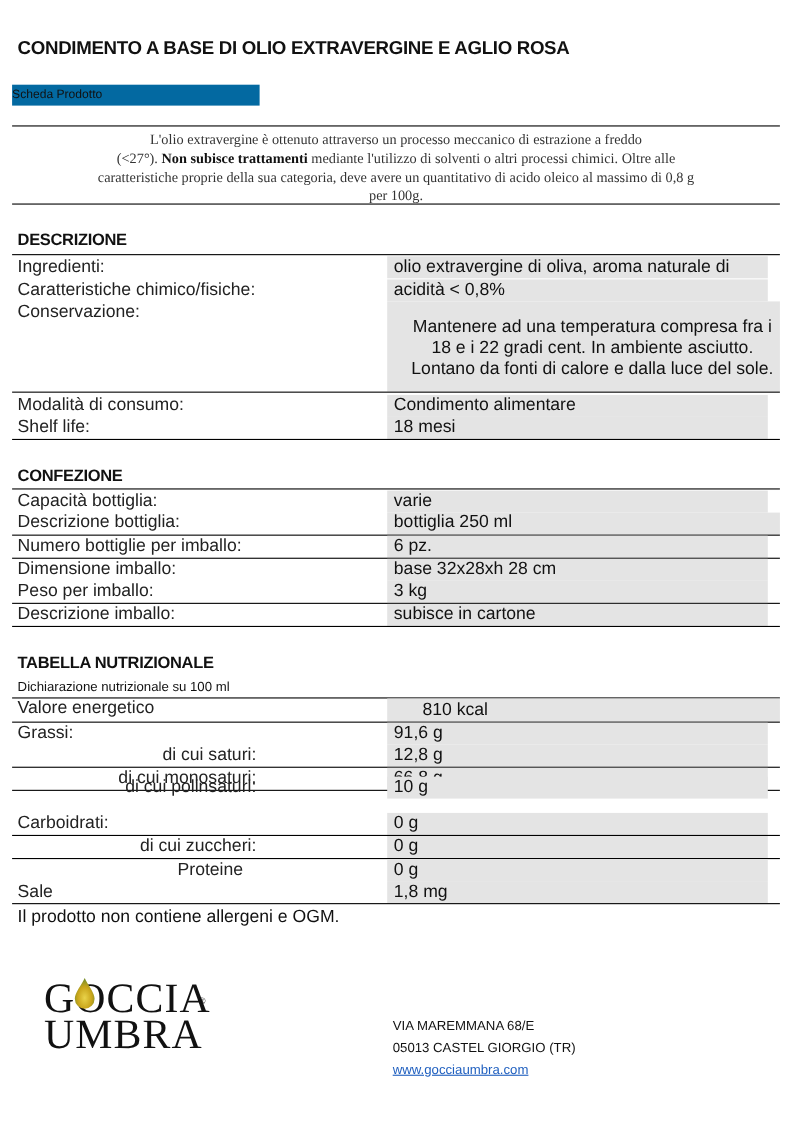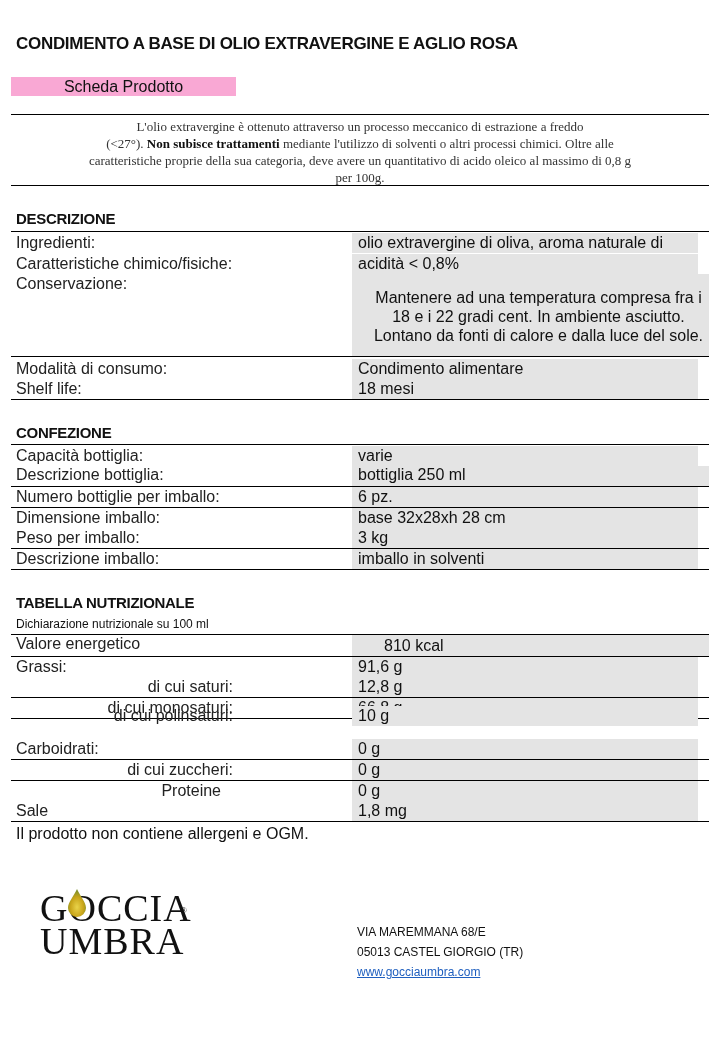--- a/index.html
+++ b/index.html
@@ -1,21 +1,21 @@
 <!DOCTYPE html>
 <html><head>
 <meta charset="utf-8">
 <style>
   html, body { margin: 0; padding: 0; background: #ffffff; }
   body { width: 720px; height: 1040px; position: relative; overflow: hidden;
          font-family: "Liberation Sans", sans-serif; color: #111; }
   .abs { position: absolute; }
   .title { left: 16px; top: 34px; font-size: 17px; font-weight: bold; letter-spacing: -0.3px; }
-  .band { left: 11px; top: 77px; width: 225px; height: 19px; background: #f9a8d4;
-          font-size: 16px; line-height: 19px; text-align: center; }
+  .band { left: 11px; top: 77px; width: 225px; height: 19px; background: #0369a1;
+          font-size: 11px; line-height: 19px; text-align: left; }
   .rule { position: absolute; left: 11px; width: 698px; height: 0; border-top: 1.5px solid #000; }
   .intro { left: 15px; top: 118px; width: 690px; font-family: "Liberation Serif", serif;
            font-size: 13px; line-height: 17px; color: #333; text-align: center; }
   .intro b { color: #111; }
   .section-h { position: absolute; left: 16px; font-size: 15px; font-weight: bold; letter-spacing: -0.3px; }
   .row { position: absolute; left: 11px; width: 698px; font-size: 16px; }
   .row .lbl { position: absolute; left: 5px; top: 0; color: #222; }
   .row .lbl.indent { left: 0; width: 222px; text-align: right; }
   .row .lbl.center { left: 0; width: 210px; text-align: right; }
   .row .val { position: absolute; left: 341px; top: 0; width: 346px; height: 100%;
@@ -89,21 +89,21 @@
   <span class="lbl">Dimensione imballo:</span>
   <span class="val">base 32x28xh 28 cm</span>
 </div>
 <div class="row" style="top:528px;height:20px;line-height:20px;">
   <span class="lbl">Peso per imballo:</span>
   <span class="val">3 kg</span>
 </div>
 <div class="rule" style="top:548px;"></div>
 <div class="row" style="top:549px;height:20px;line-height:20px;">
   <span class="lbl">Descrizione imballo:</span>
-  <span class="val">imballo in solventi</span>
+  <span class="val">subisce in cartone</span>
 </div>
 <div class="rule" style="top:569px;"></div>
 
 <div class="section-h" style="top:594px;">TABELLA NUTRIZIONALE</div>
 <div class="abs" style="left:16px;top:617px;font-size:12px;">Dichiarazione nutrizionale su 100 ml</div>
 <div class="rule" style="top:634px;"></div>
 <div class="row" style="top:635px;height:21px;line-height:18px;">
   <span class="lbl">Valore energetico</span>
   <span class="val wide" style="line-height:22px;padding-left:32px;">810 kcal</span>
 </div>

